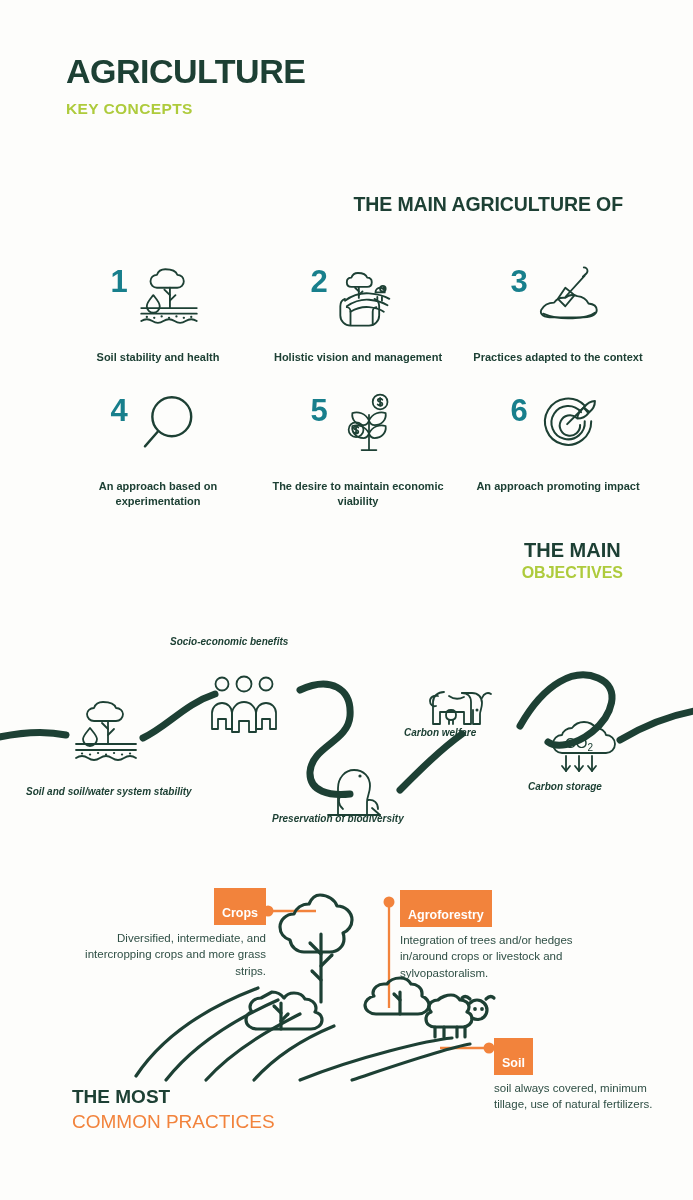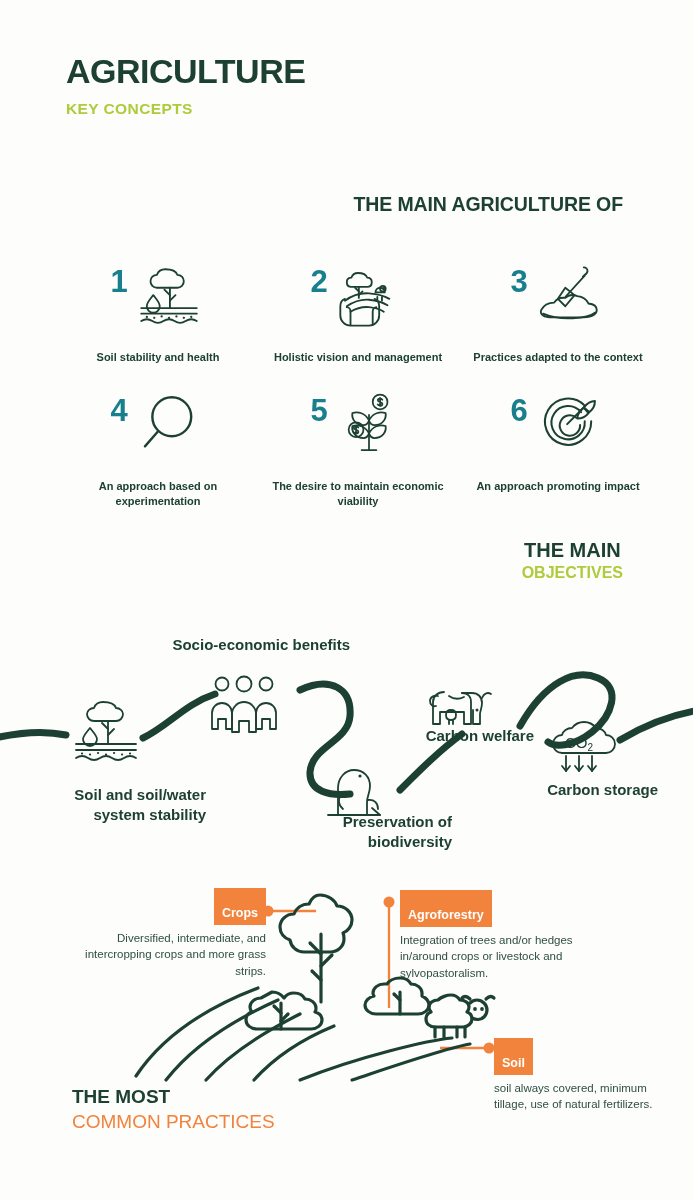--- a/index.html
+++ b/index.html
@@ -44,21 +44,21 @@
     display:grid;grid-template-columns:repeat(3,200px);row-gap:22px;}
   .p-cell{width:200px;}
   .p-top{height:82px;display:flex;align-items:flex-start;justify-content:center;gap:4px;}
   .p-num{font-size:31px;font-weight:bold;color:var(--teal);line-height:1;padding-top:8px;}
   .p-ico{width:74px;height:78px;display:block;}
   .p-label{margin-top:10px;text-align:center;font-size:11px;line-height:1.35;color:var(--darkgreen);font-weight:600;}
 
   
   .objflow{position:absolute;left:0;top:630px;width:693px;height:225px;}
   .objflow svg{position:absolute;left:0;top:0;}
-  .obj-lab{position:absolute;text-align:right;font-size:15px;line-height:1.35;font-weight:600;color:var(--darkgreen);}
+  .obj-lab{position:absolute;text-align:left;font-size:10px;line-height:1.35;font-weight:600;color:var(--darkgreen);font-style:italic;}
   #ol-soil{left:26px;top:155px;width:180px;}
   #ol-socio{left:170px;top:5px;width:180px;}
   #ol-bio{left:272px;top:182px;width:180px;}
   #ol-animal{left:404px;top:96px;width:130px;}
   #ol-carbon{left:528px;top:150px;width:130px;}
 
   
   .practices{position:absolute;left:0;top:880px;width:693px;height:220px;}
   .practices svg{position:absolute;left:0;top:0;}
   .badge{display:inline-block;background:var(--orange);color:#fff;

